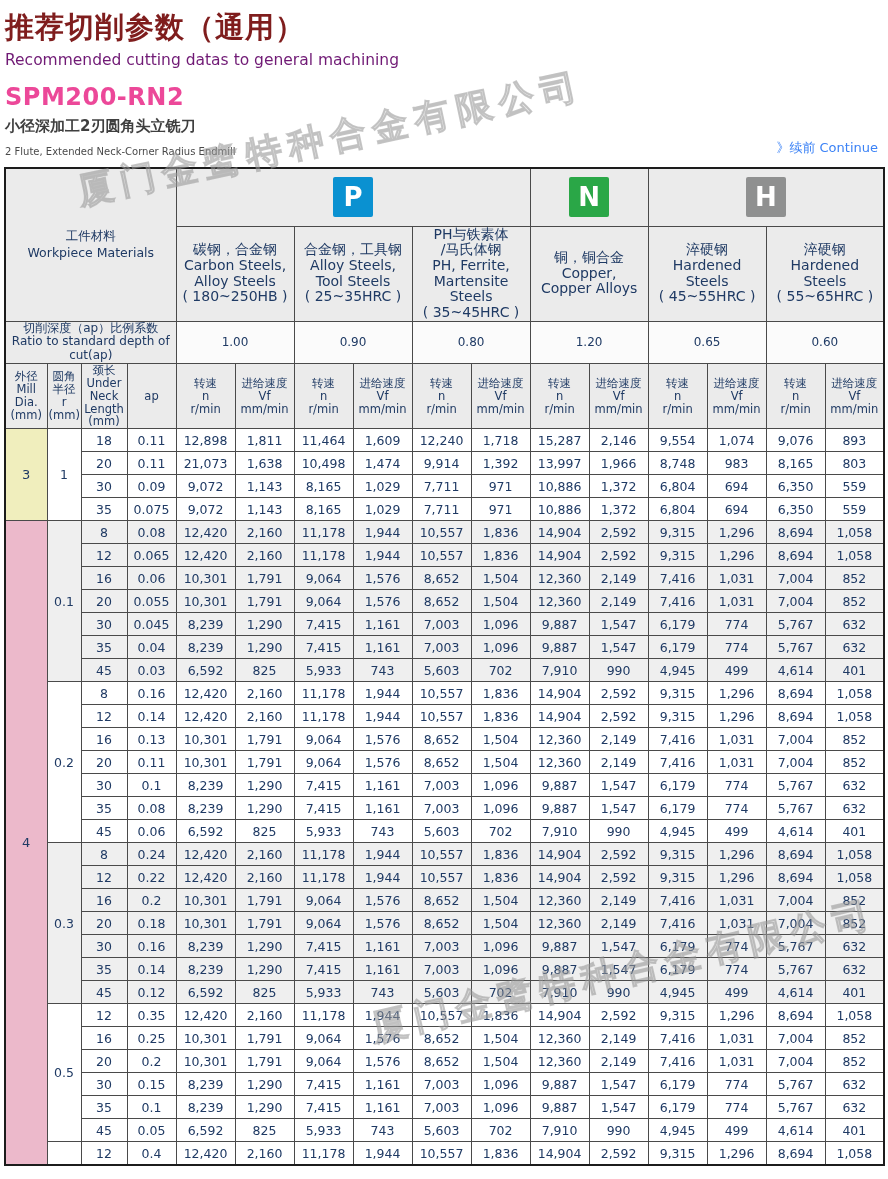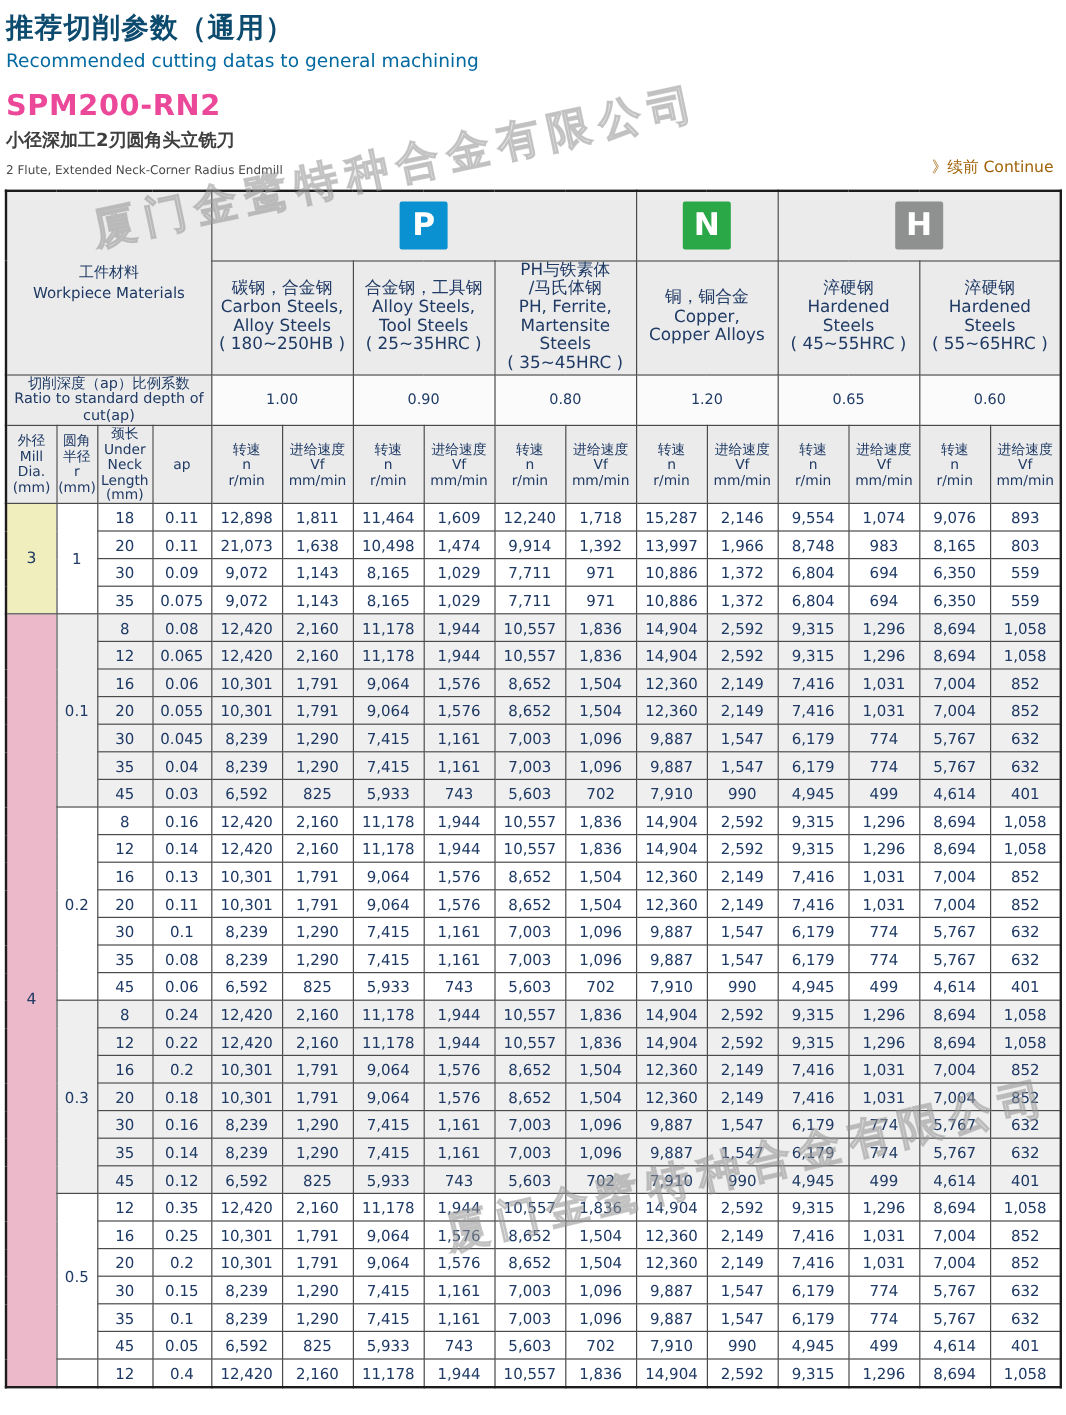--- a/index.html
+++ b/index.html
@@ -4,27 +4,27 @@
 <style>
   * { box-sizing: border-box; }
   html,body { margin:0; padding:0; }
   body {
     width:888px; height:1179px; position:relative; overflow:hidden;
     background:#ffffff;
     font-family:"DejaVu Sans","Liberation Sans",sans-serif;
     color:#1f3a64;
   }
   .page-header { padding:6px 8px 0 5px; color:#2b2b2b; }
-  .title-cn { font-size:23px; font-weight:bold; margin:2px 0 0 0; letter-spacing:1px; color:#0c4a6e; }
-  .title-en { font-size:15.5px; color:#0369a1; margin-top:3px; }
+  .title-cn { font-size:29px; font-weight:bold; margin:2px 0 0 0; letter-spacing:1px; color:#7f1d1d; }
+  .title-en { font-size:15.5px; color:#701a75; margin-top:3px; }
   .model    { font-size:24px; font-weight:bold; color:#ec4899; margin-top:14px; letter-spacing:0.5px; }
   .sub-cn   { font-size:15px; font-weight:700; color:#3f3f3f; margin-top:6px; }
   .sub-row  { display:flex; justify-content:space-between; align-items:flex-end; margin-top:3px; }
   .sub-en   { font-size:10px; color:#4a4a4a;text-align:center; }
-  .continue { font-size:13px; color:#a16207; padding-right:2px; }
+  .continue { font-size:13px; color:#3b82f6; padding-right:2px; }
 
   table.params {
     border-collapse:collapse; table-layout:fixed;
     width:880px; margin:10px 0 0 4px;
     border:2px solid #1c1c1c;
   }
   .params th, .params td {
     border:1px solid #4a4a4a; text-align:center; vertical-align:middle;
     padding:0 1px; overflow:hidden; color:#1f3a64;
   }

